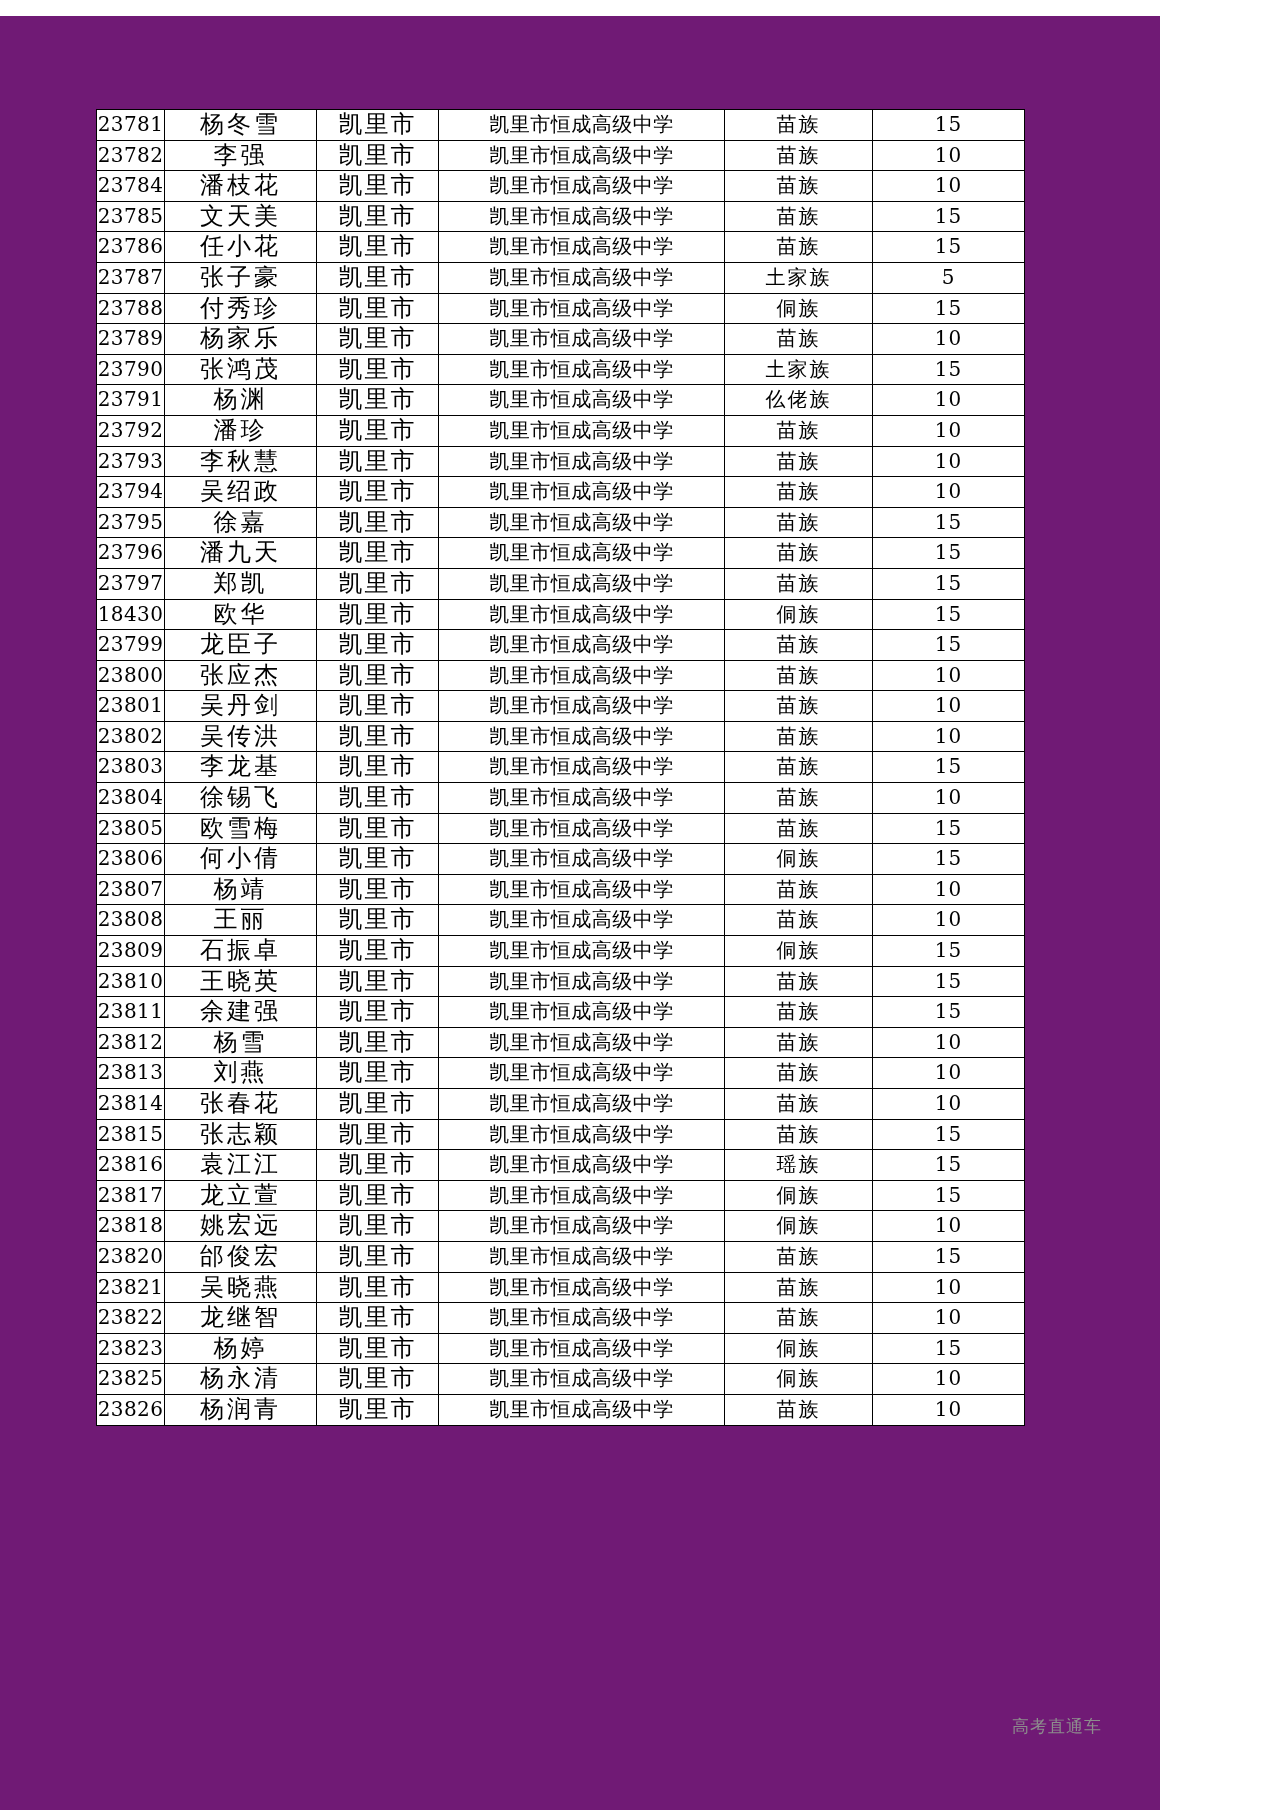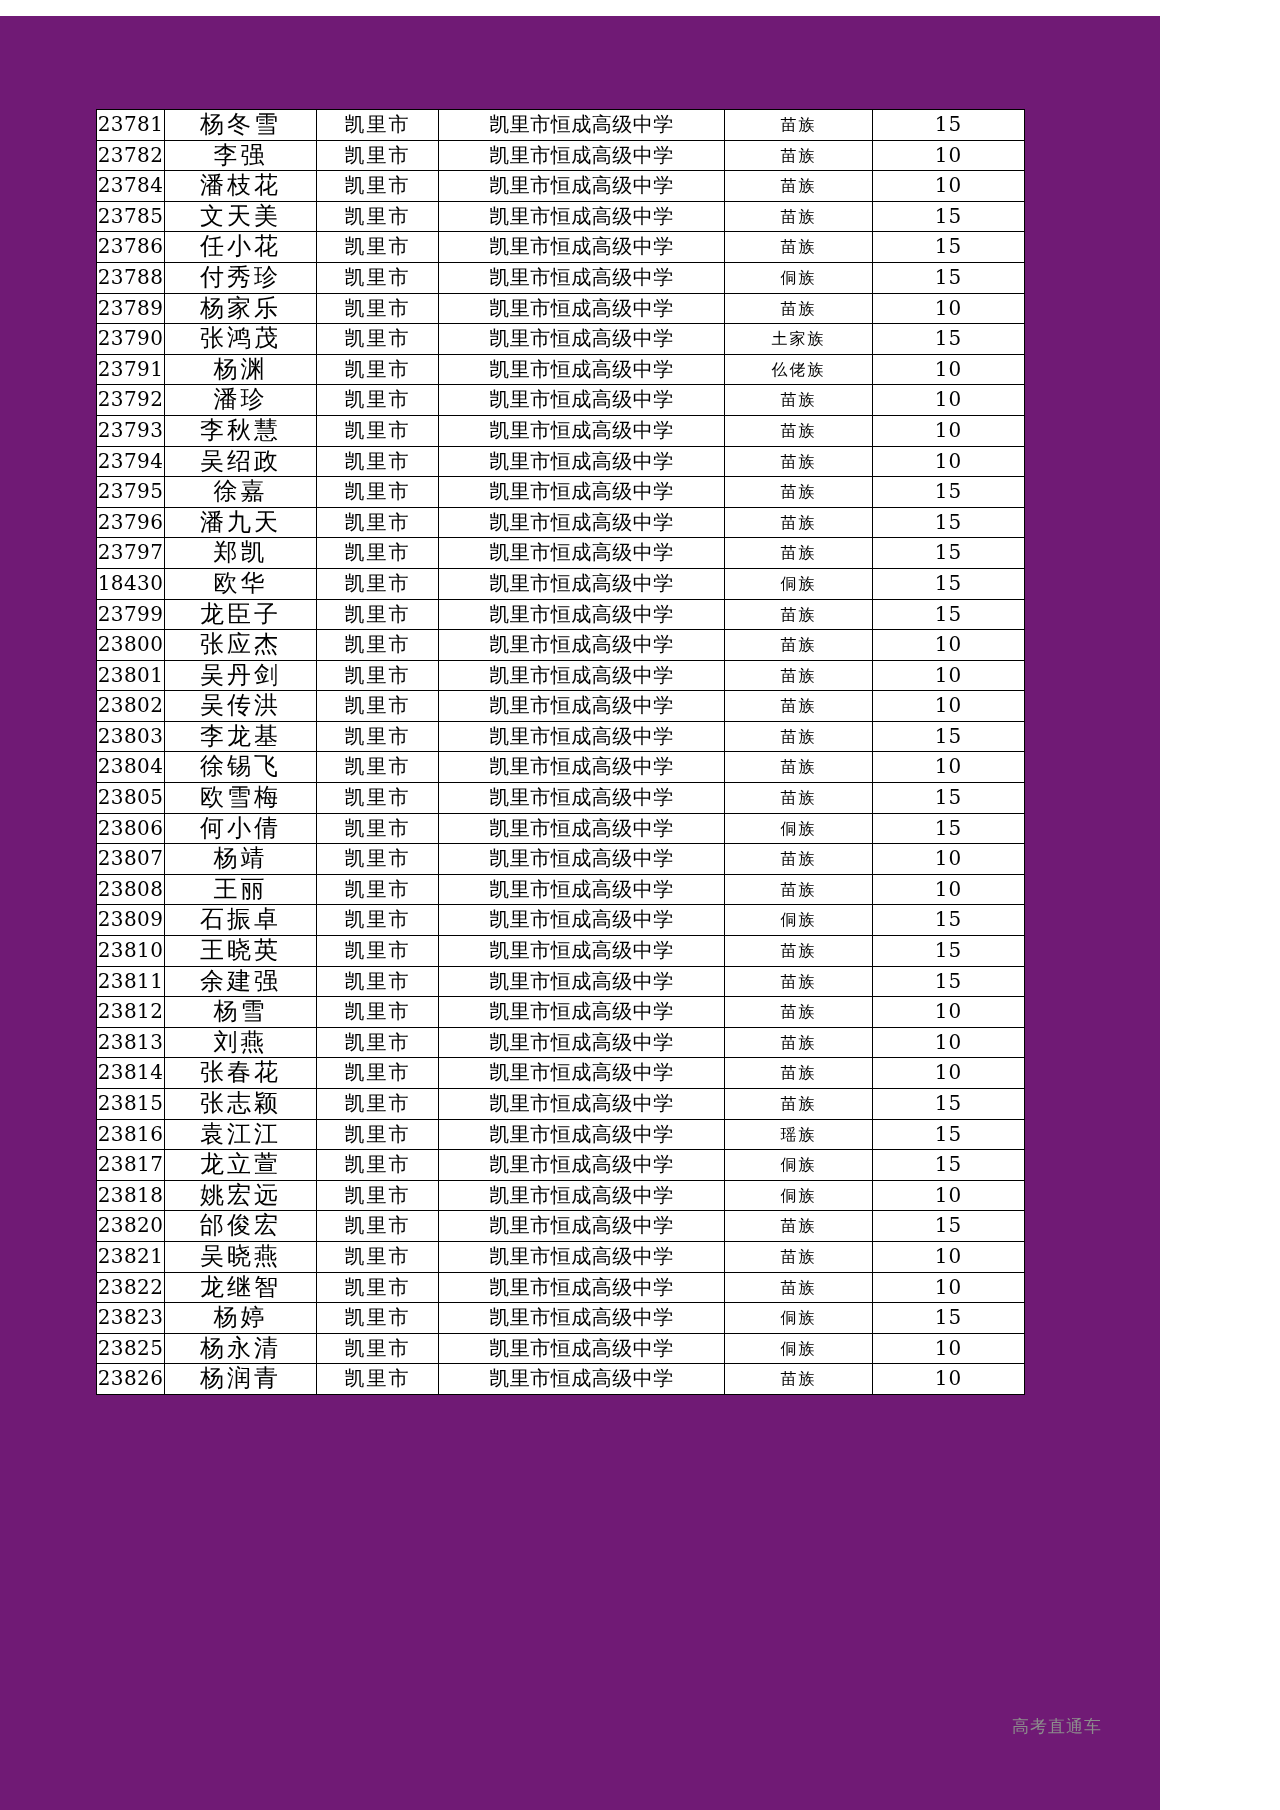--- a/index.html
+++ b/index.html
@@ -65,31 +65,31 @@
     font-size: 20px;
     letter-spacing: 0.4px;
   }
   td.name {
     font-family: "DejaVu Sans", "Liberation Sans", sans-serif;
     font-size: 24px;
     letter-spacing: 3px;
   }
   td.city {
     font-family: "DejaVu Sans", "Liberation Sans", sans-serif;
-    font-size: 20px;
+    font-size: 24px;
     letter-spacing: 2px;
   }
   td.school {
     font-family: "DejaVu Sans", "Liberation Sans", sans-serif;
     font-size: 20px;
     letter-spacing: 0.5px;
   }
   td.ethnic {
     font-family: Liberation Serif, serif;
-    font-size: 16px;
+    font-size: 20px;
     letter-spacing: 2px;
   }
   td.score {
     font-family: "DejaVu Serif", "Liberation Serif", serif;
     font-size: 20px;
     letter-spacing: 1px;
   }
 
   .watermark {
     position: absolute;
@@ -152,20 +152,28 @@
           </tr>
           <tr>
             <td class="id">23786</td>
             <td class="name">任小花</td>
             <td class="city">凯里市</td>
             <td class="school">凯里市恒成高级中学</td>
             <td class="ethnic">苗族</td>
             <td class="score">15</td>
           </tr>
           <tr>
+            <td class="id">23787</td>
+            <td class="name">张子豪</td>
+            <td class="city">凯里市</td>
+            <td class="school">凯里市恒成高级中学</td>
+            <td class="ethnic">土家族</td>
+            <td class="score">5</td>
+          </tr>
+          <tr>
             <td class="id">23788</td>
             <td class="name">付秀珍</td>
             <td class="city">凯里市</td>
             <td class="school">凯里市恒成高级中学</td>
             <td class="ethnic">侗族</td>
             <td class="score">15</td>
           </tr>
           <tr>
             <td class="id">23789</td>
             <td class="name">杨家乐</td>

